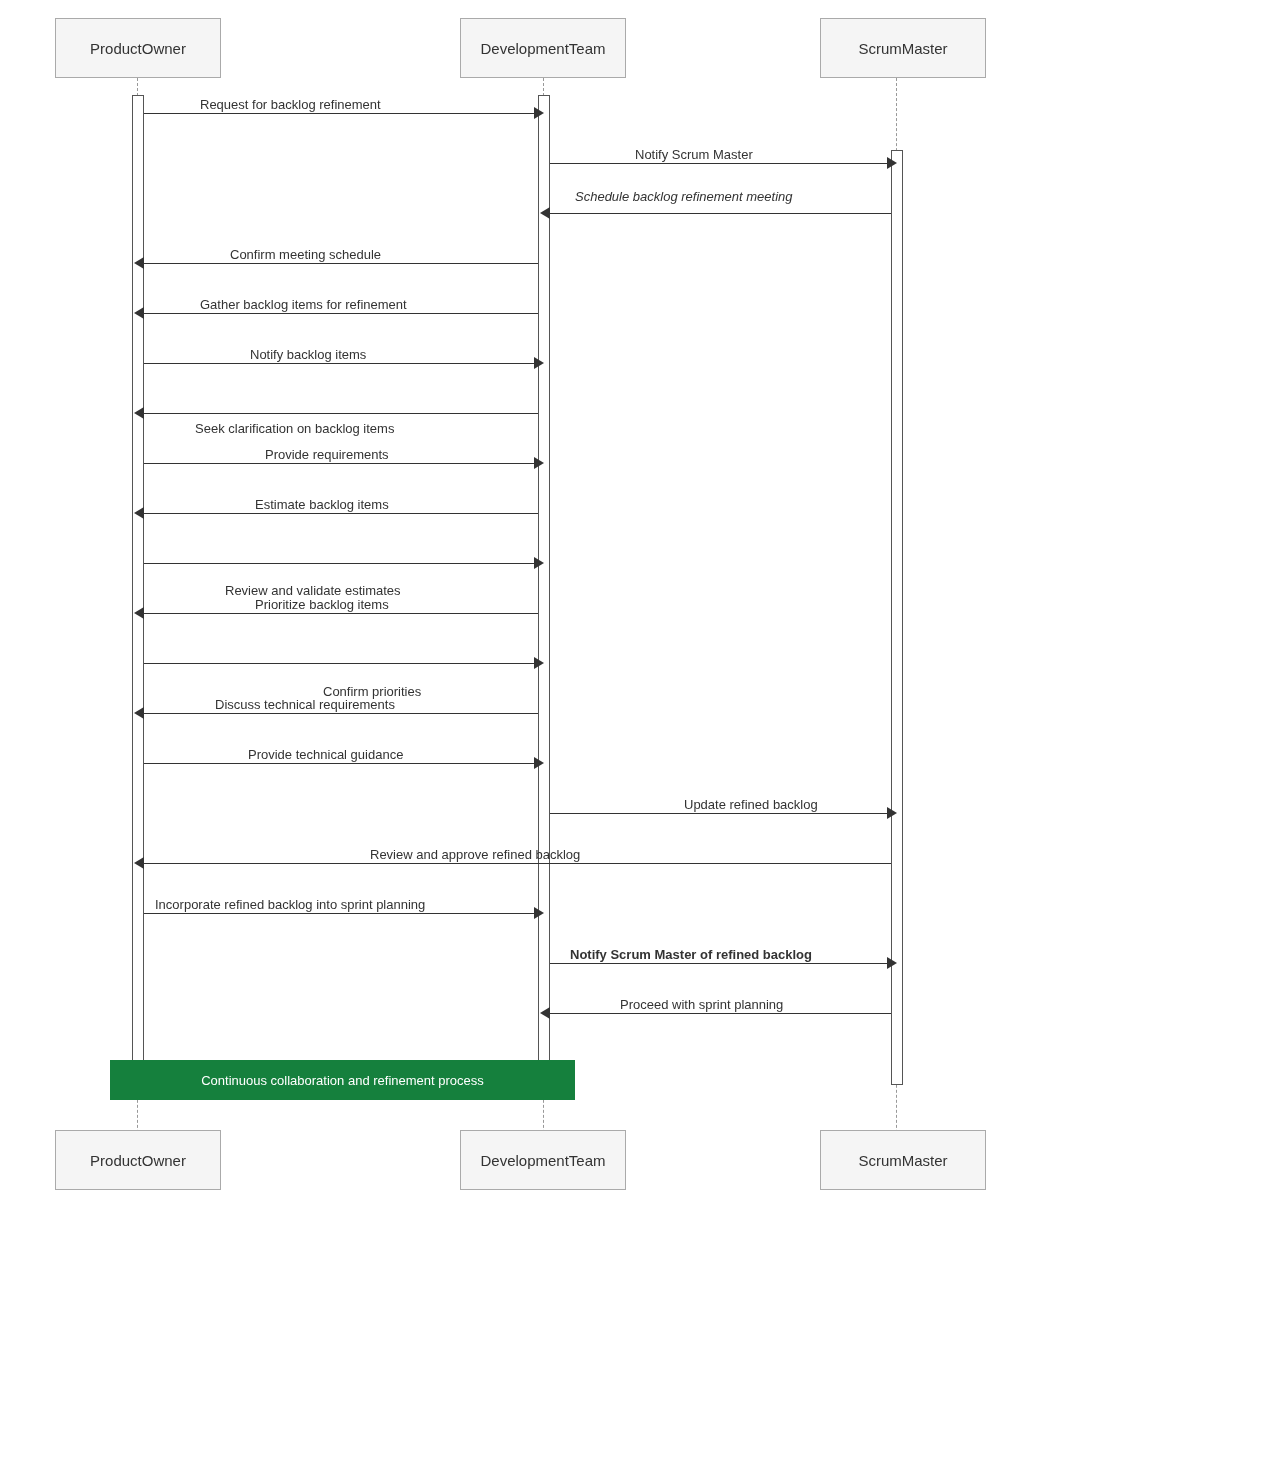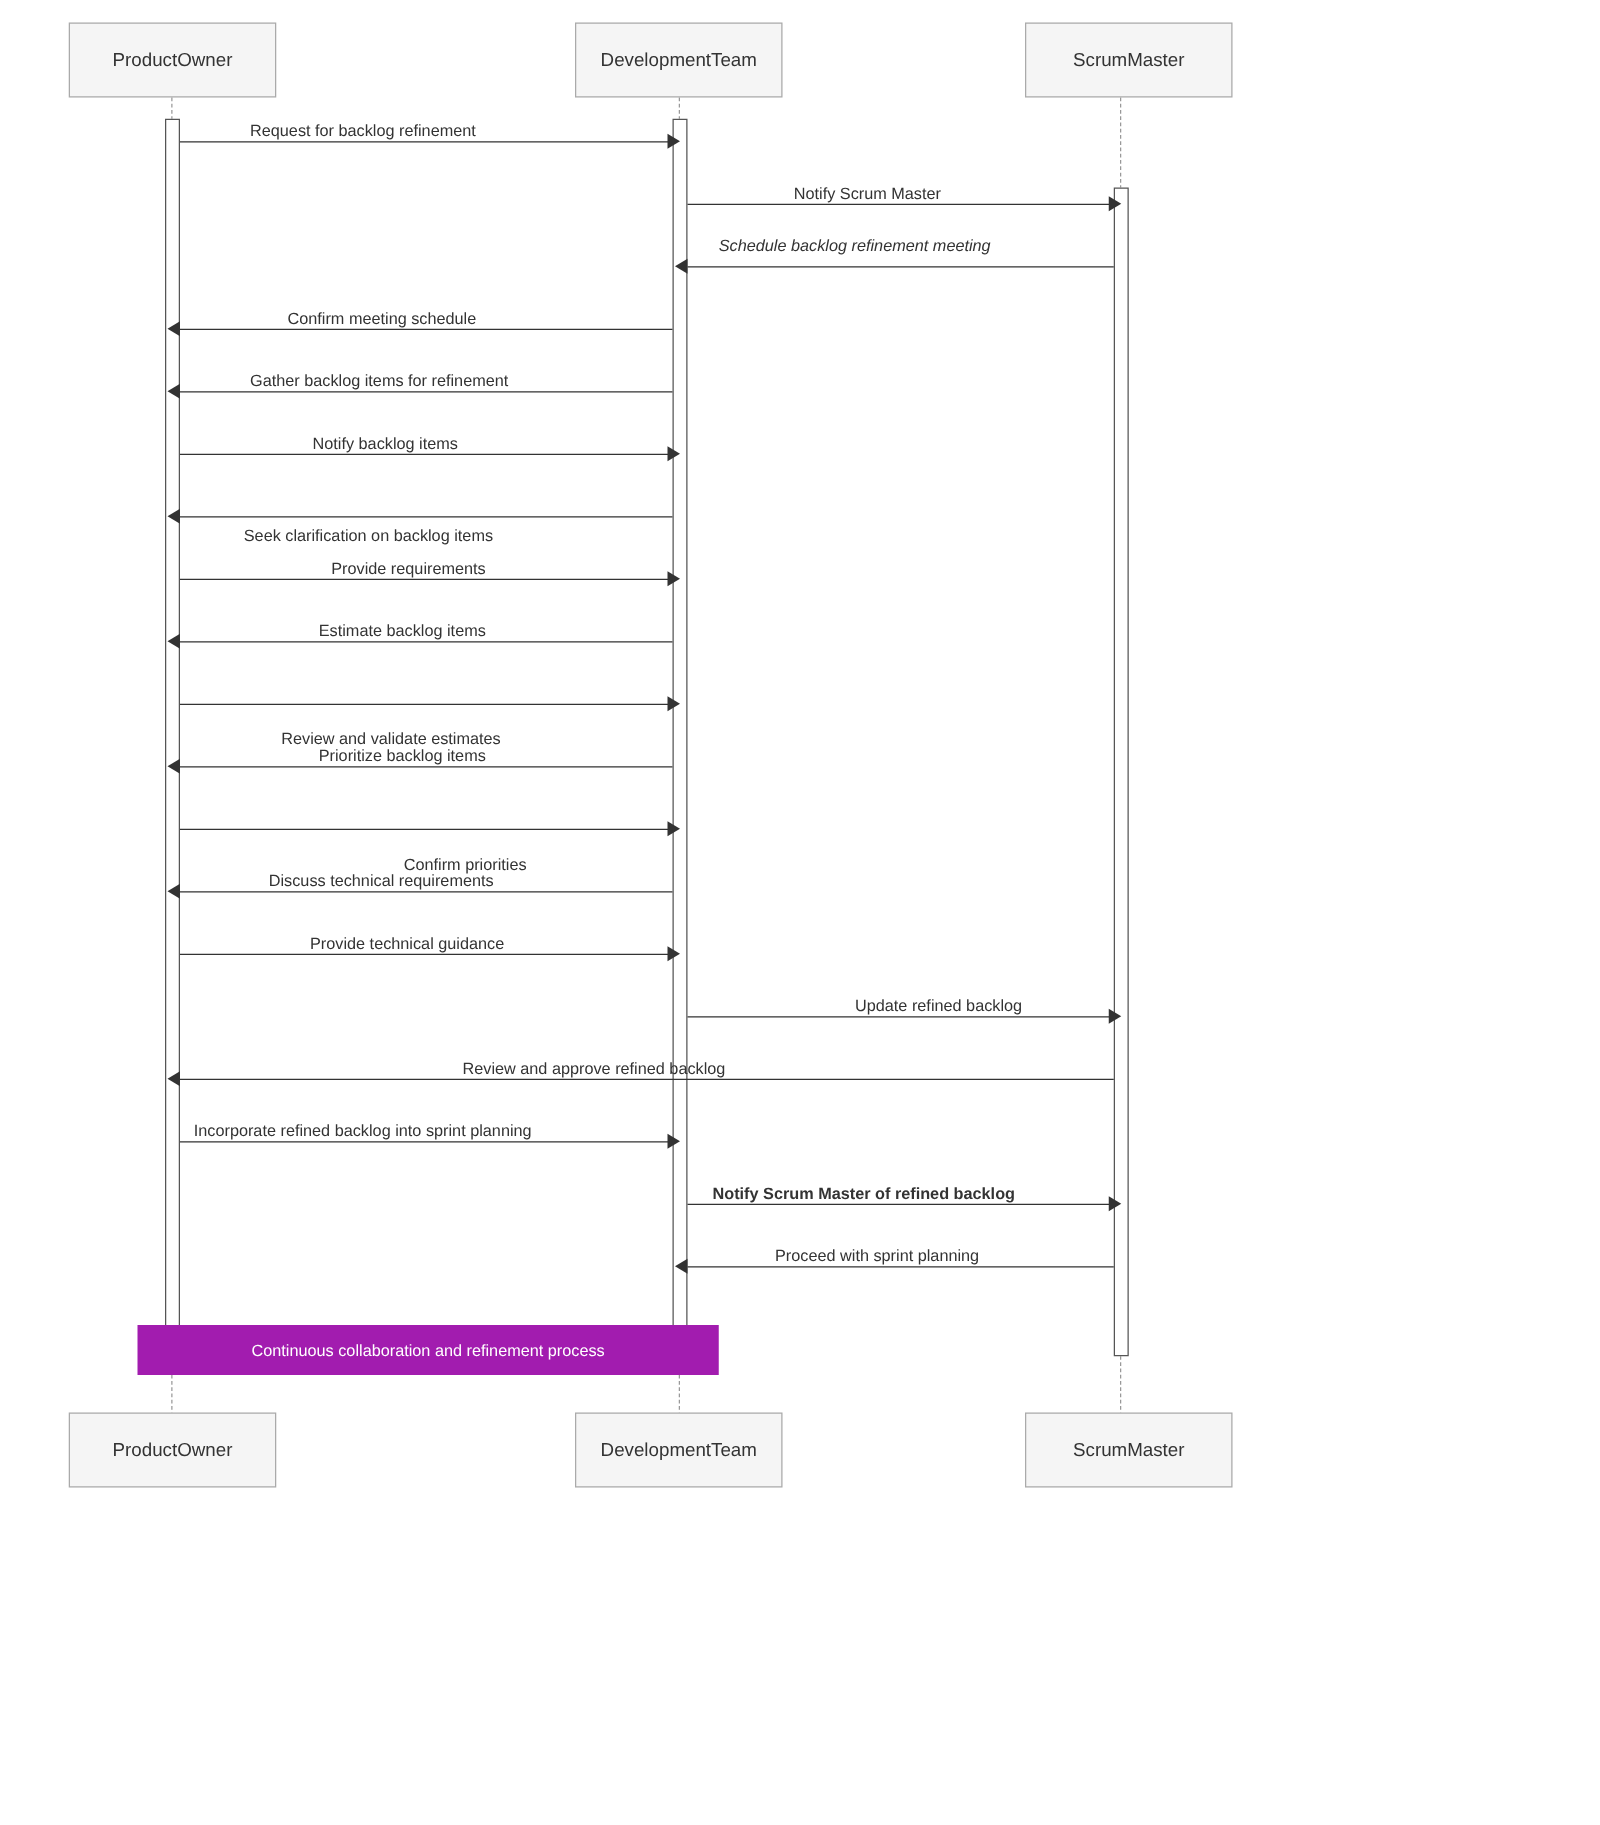--- a/index.html
+++ b/index.html
@@ -60,21 +60,21 @@
     .arrow-head-left {
       position: absolute;
       width: 0;
       height: 0;
       border-top: 6px solid transparent;
       border-bottom: 6px solid transparent;
       border-right: 10px solid #333;
     }
     .note-box {
       position: absolute;
-      background: #a21caf;
+      background: #15803d;
       color: #fff;
       font-size: 13px;
       padding: 8px 16px;
       text-align: center;
     }
   </style>
 </head>
 <body>
 
 <div class="diagram">

